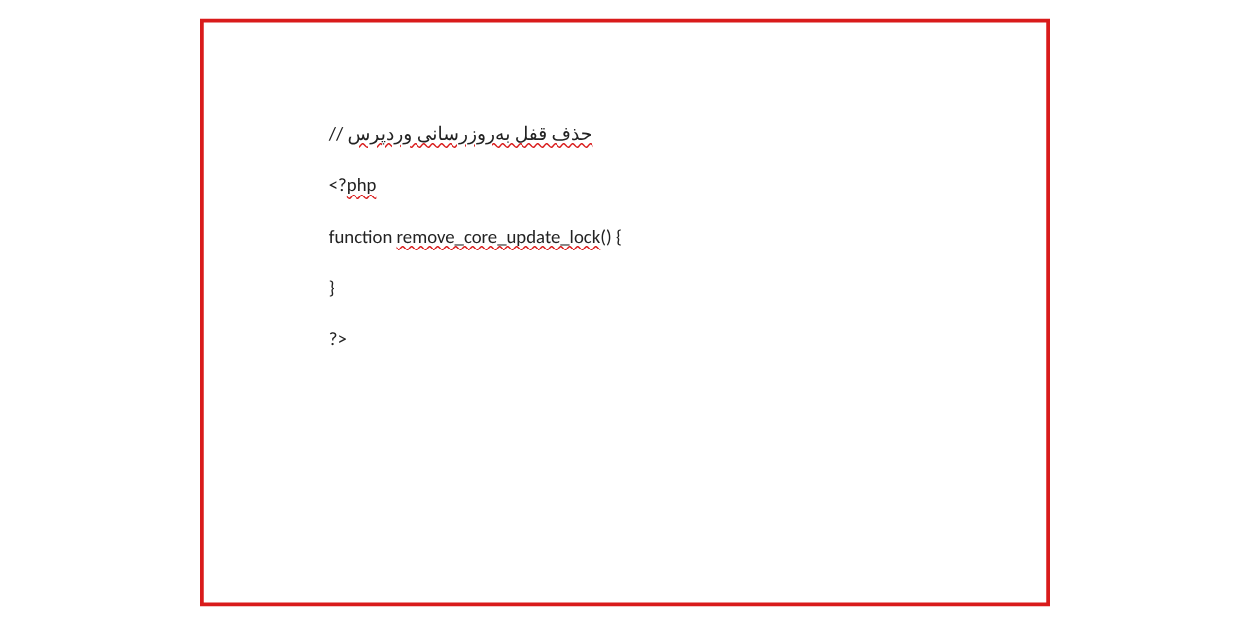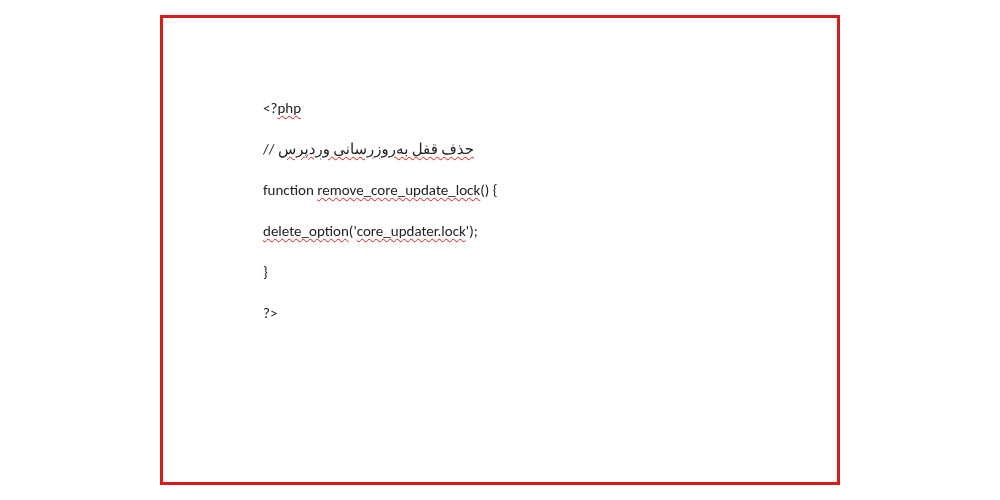--- a/index.html
+++ b/index.html
@@ -43,35 +43,32 @@
     .rtl-part {
       unicode-bidi: embed;
     }
   </style>
 </head>
 <body>
 
 <div class="frame">
   <div class="code-block">
 
+    <div class="code-line comment">
+      <span>// </span><span class="rtl-part squiggle">حذف قفل به‌روزرسانی وردپرس</span>
+    </div>
+
     <div class="code-line">
       <span>&lt;?</span><span class="squiggle">php</span>
-    </div>
-
-    <div class="code-line comment">
-      <span>// </span><span class="rtl-part squiggle">حذف قفل به‌روزرسانی وردپرس</span>
     </div>
 
     <div class="code-line">
       <span>function </span><span class="squiggle">remove_core_update_lock</span><span>() {</span>
     </div>
 
-    <div class="code-line">
-      <span class="squiggle">delete_option</span><span>('</span><span class="squiggle">core_updater.lock</span><span>');</span>
-    </div>
 
     <div class="code-line">
       <span>}</span>
     </div>
 
 
     <div class="code-line">
       <span>?&gt;</span>
     </div>
 

